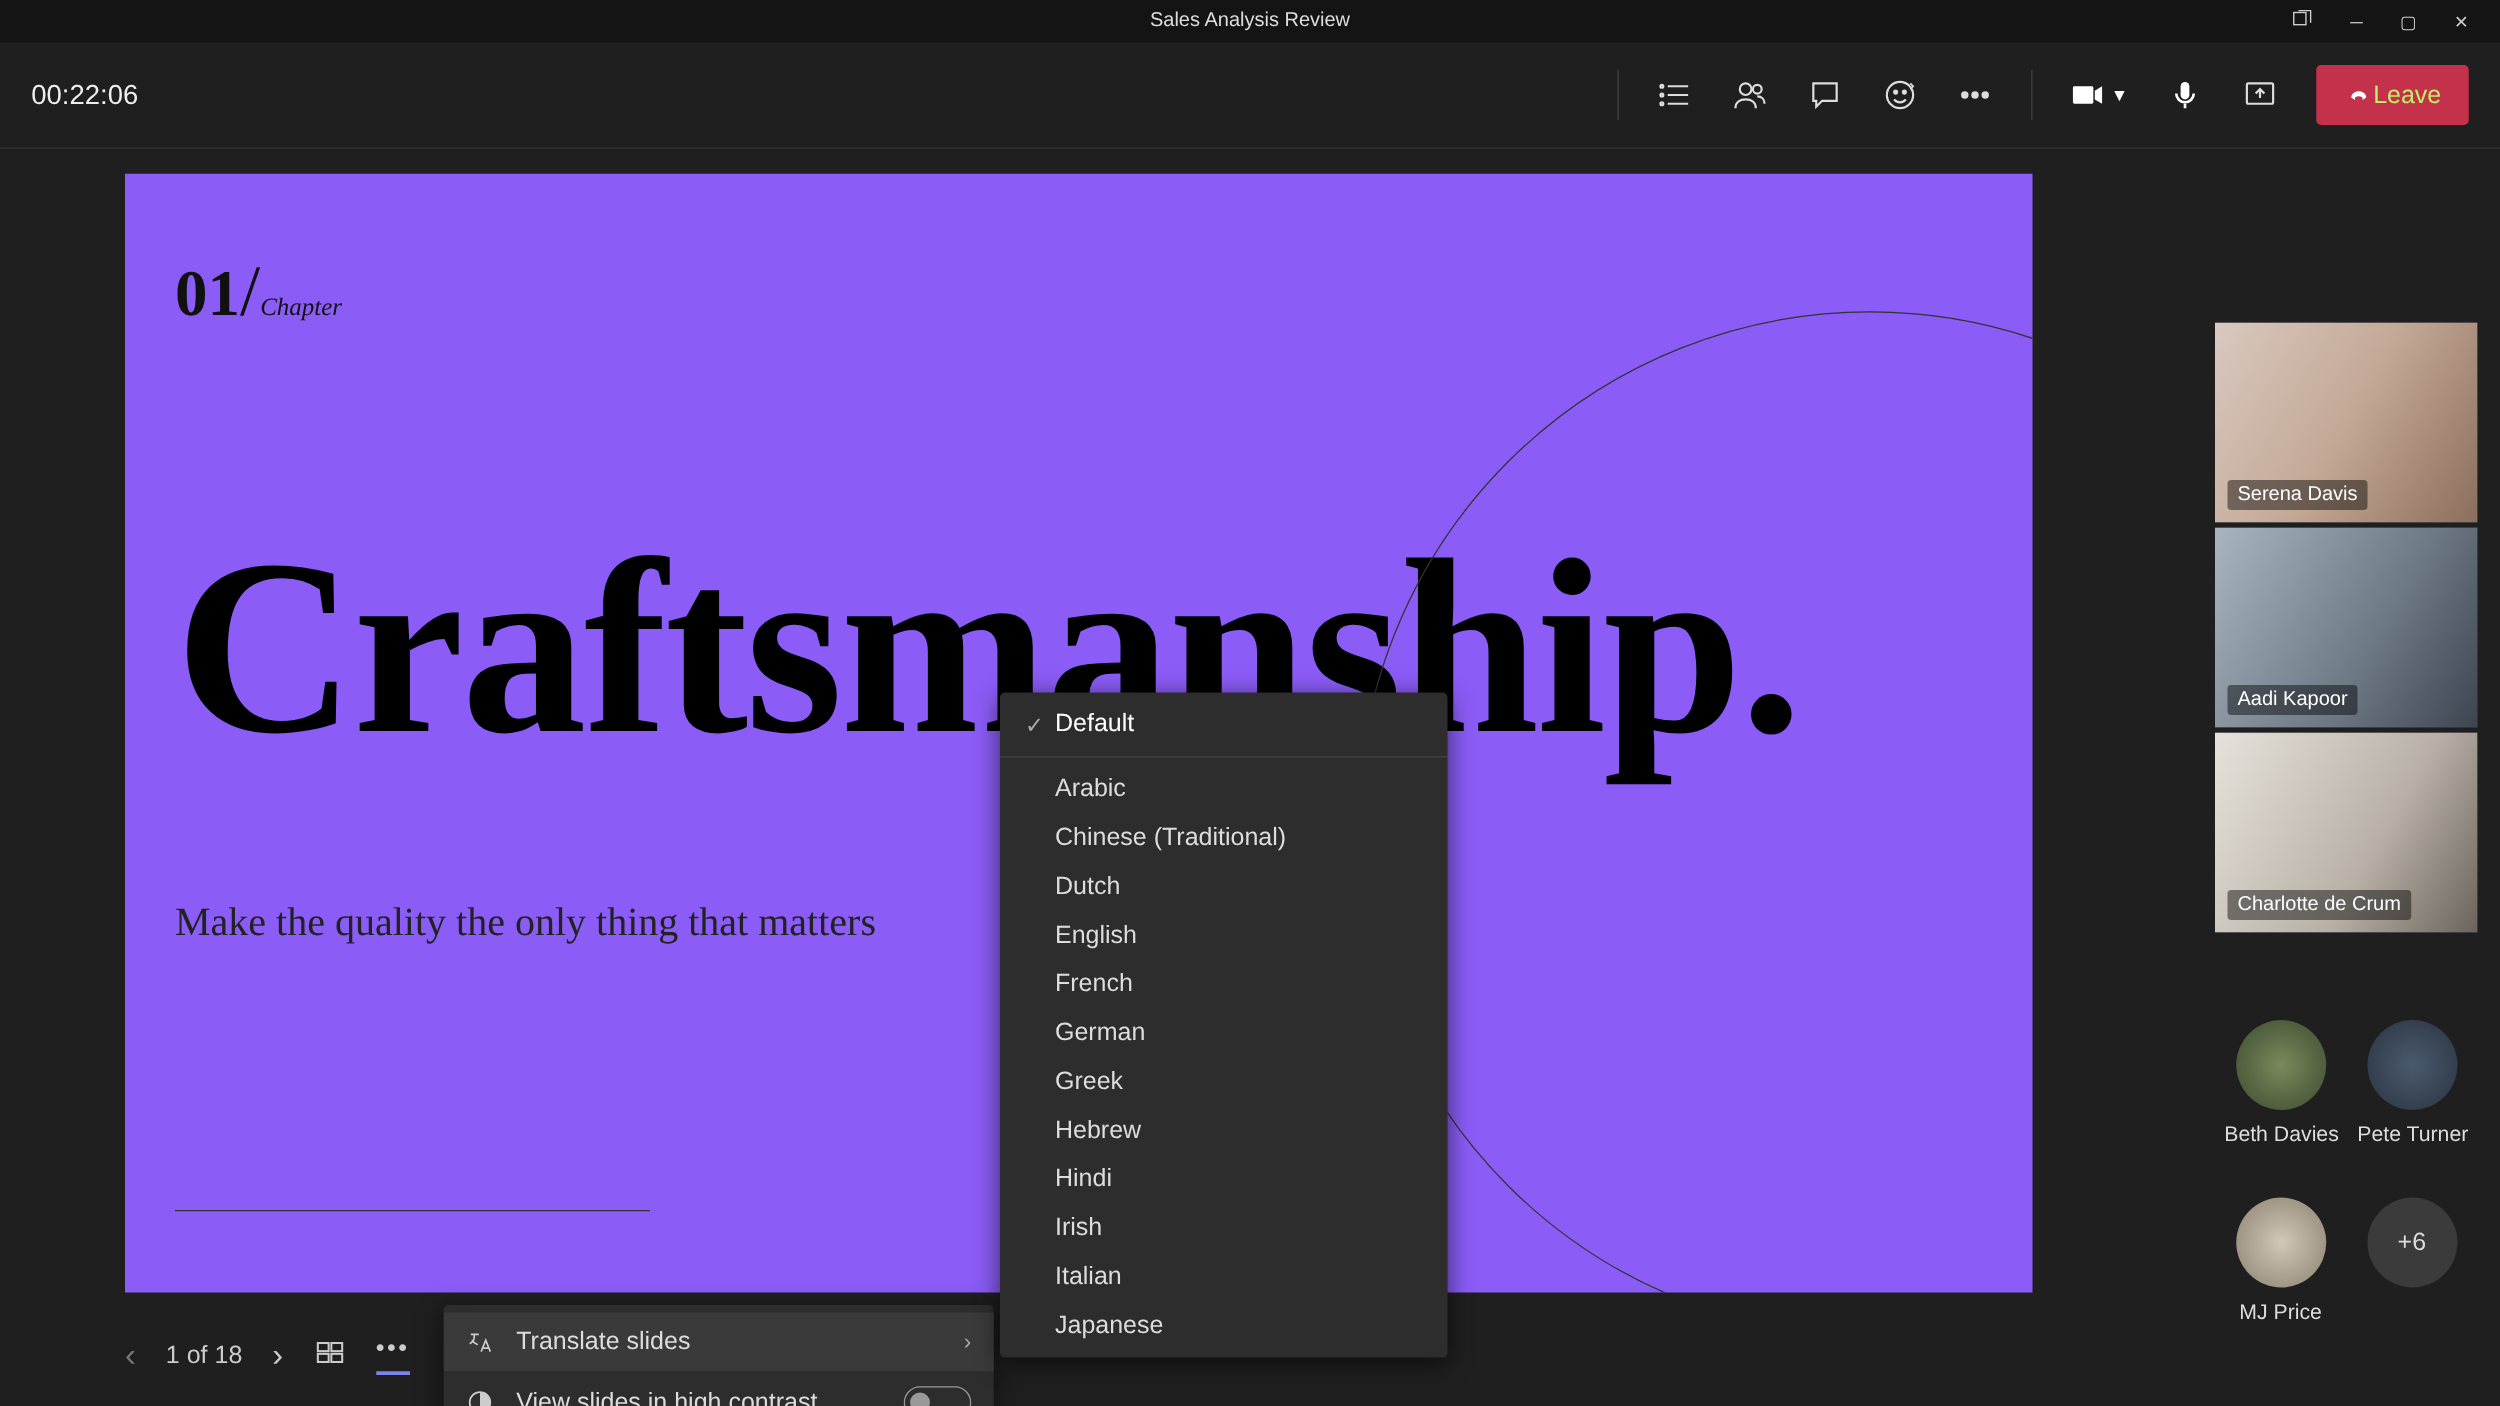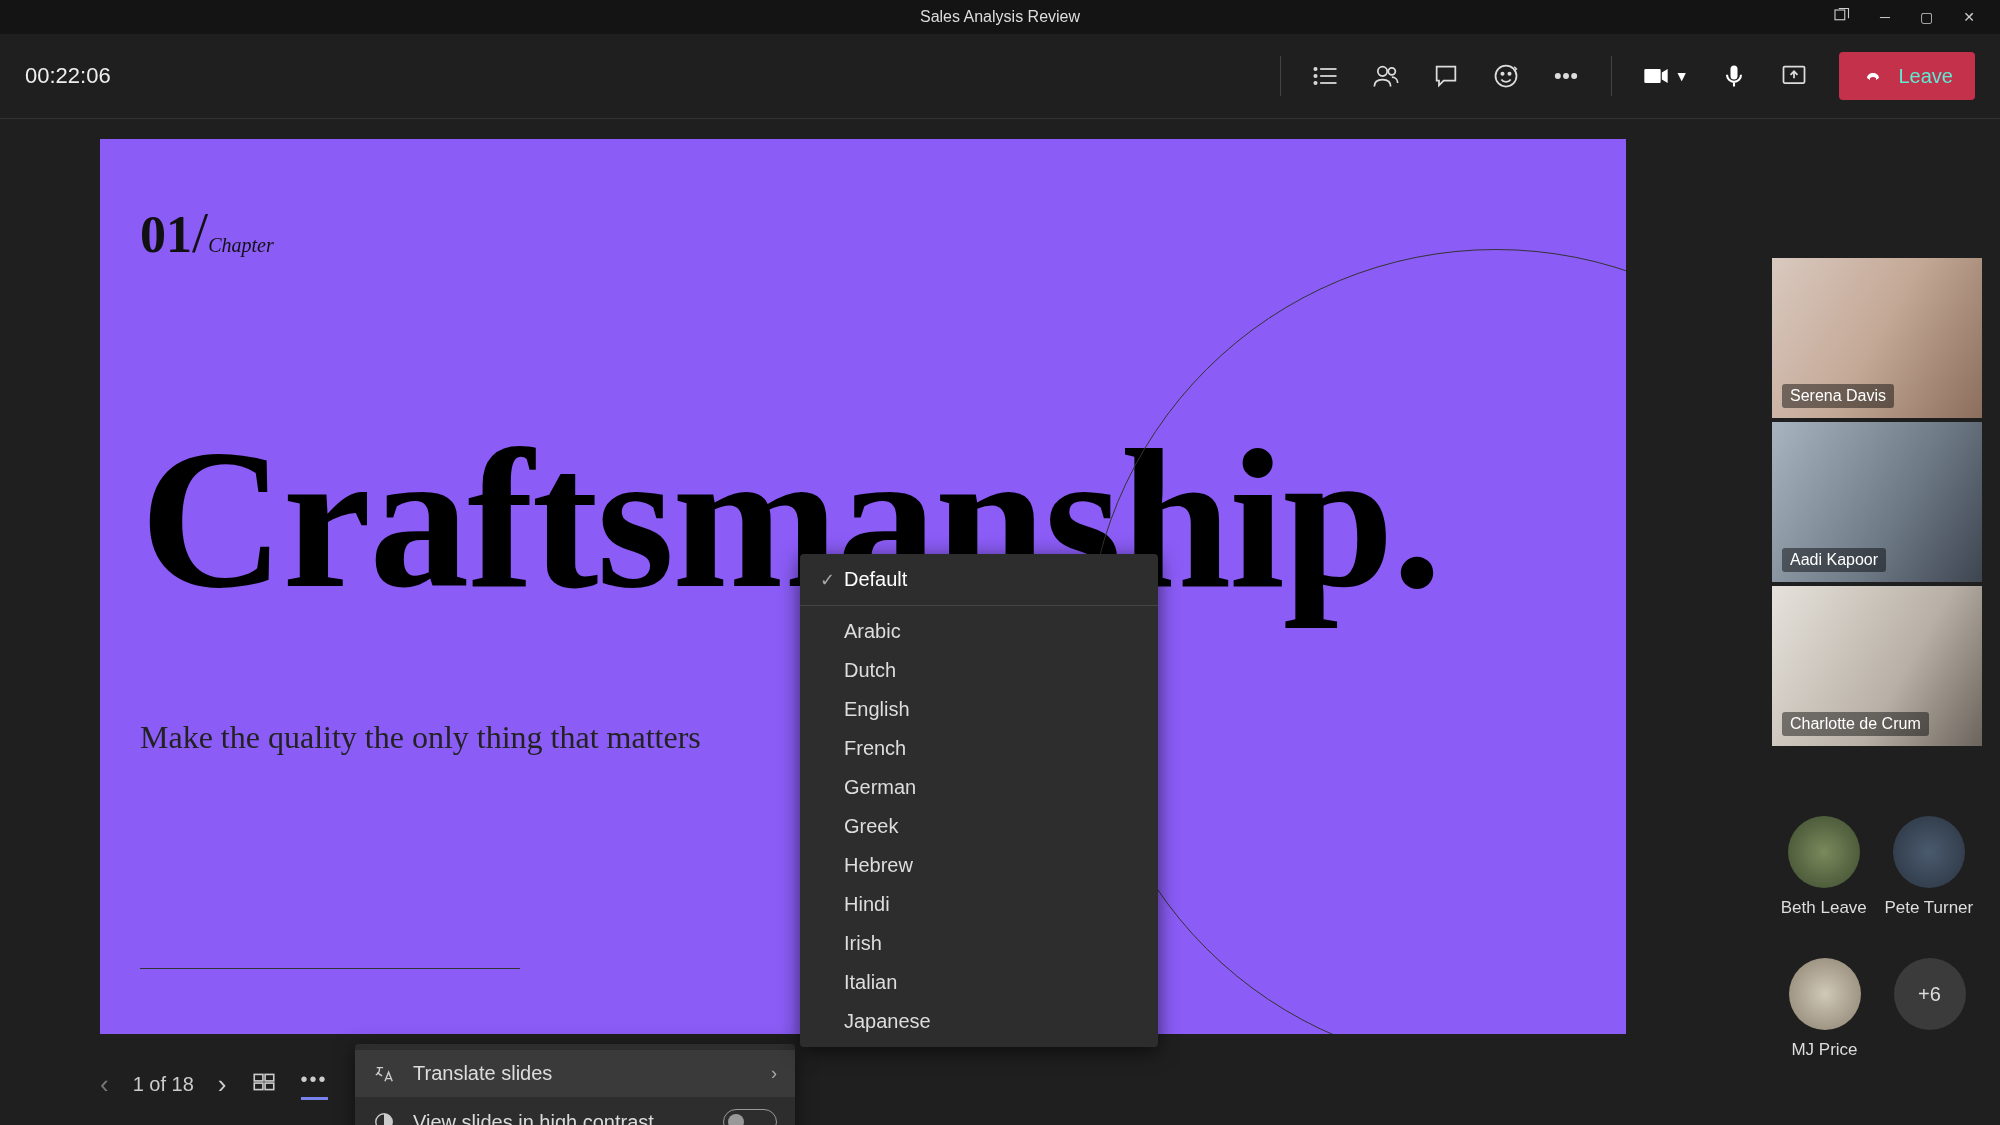--- a/index.html
+++ b/index.html
@@ -8,21 +8,21 @@
 .title{position:absolute;left:50%;transform:translateX(-50%);font-size:16px;color:#ddd}
 .winctrls{position:absolute;right:0;display:flex;gap:30px;padding-right:25px;align-items:center;height:100%}
 .winctrls span{color:#ccc;font-size:14px;cursor:pointer}
 .toolbar{height:85px;background:#1f1f1f;display:flex;align-items:center;padding:0 25px;border-bottom:1px solid #333}
 .timer{font-size:22px;color:#eee}
 .tbright{margin-left:auto;display:flex;align-items:center;gap:30px}
 .tbicon{width:30px;height:30px;display:flex;align-items:center;justify-content:center;color:#ddd;cursor:pointer}
 .tbicon svg{width:28px;height:28px;stroke:#ddd;fill:none;stroke-width:1.5}
 .sep{width:1px;height:40px;background:#444}
 .camgrp{display:flex;align-items:center;gap:5px;color:#fff}
-.leave{background:#c4314b;color:#5eead4;padding:12px 22px;border-radius:4px;display:flex;align-items:center;gap:14px;font-size:20px;cursor:pointer}
+.leave{background:#c4314b;color:#bef264;padding:12px 22px;border-radius:4px;display:flex;align-items:center;gap:0;font-size:20px;cursor:pointer}
 .leave svg{width:24px;height:24px;fill:#fff}
 .main{position:absolute;top:119px;left:0;right:0;bottom:0}
 .slide{position:absolute;left:100px;top:20px;width:1526px;height:895px;background:#8b5cf6;overflow:hidden}
 .chap{position:absolute;left:40px;top:60px;font-family:Georgia,serif;color:#111}
 .chap .num{font-size:52px;font-weight:bold}
 .chap .slash{font-size:58px;font-weight:300}
 .chap .lbl{font-size:20px;font-style:italic}
 .title-big{position:absolute;left:40px;top:280px;font-family:Georgia,"Times New Roman",serif;font-size:200px;font-weight:700;color:#000;letter-spacing:-2px;line-height:1}
 .subt{position:absolute;left:40px;top:580px;font-family:Georgia,serif;font-size:32px;color:#222}
 .circ{position:absolute;right:-280px;top:110px;width:820px;height:820px;border:1.5px solid #333;border-radius:50%}
@@ -179,20 +179,21 @@
     </div>
   </div>
 
   <div class="langmenu">
     <div class="def">
       <span class="chk">✓</span>
       <span>Default</span>
     </div>
     <div class="langlist">
       <div>Arabic</div>
+      <div>Chinese (Traditional)</div>
       <div>Dutch</div>
       <div>English</div>
       <div>French</div>
       <div>German</div>
       <div>Greek</div>
       <div>Hebrew</div>
       <div>Hindi</div>
       <div>Irish</div>
       <div>Italian</div>
       <div>Japanese</div>
@@ -222,21 +223,21 @@
       <div class="nm">Aadi Kapoor</div>
     </div>
     <div class="vtile">
       <div class="fakebg" style="background:linear-gradient(120deg,#e6e2db 0%,#b8b0a6 60%,#6b645c 100%)"></div>
       <div class="nm">Charlotte de Crum</div>
     </div>
 
     <div class="prow">
       <div class="pcell">
         <div class="av" style="background:radial-gradient(circle,#7a8a5c,#3c4a2e)"></div>
-        <div class="pnm">Beth Leave</div>
+        <div class="pnm">Beth Davies</div>
       </div>
       <div class="pcell">
         <div class="av" style="background:radial-gradient(circle,#4a5a6e,#2a3440)"></div>
         <div class="pnm">Pete Turner</div>
       </div>
     </div>
     <div class="prow" style="margin-top:40px">
       <div class="pcell">
         <div class="av" style="background:radial-gradient(circle,#d0c8b8,#8a806e)"></div>
         <div class="pnm">MJ Price</div>

